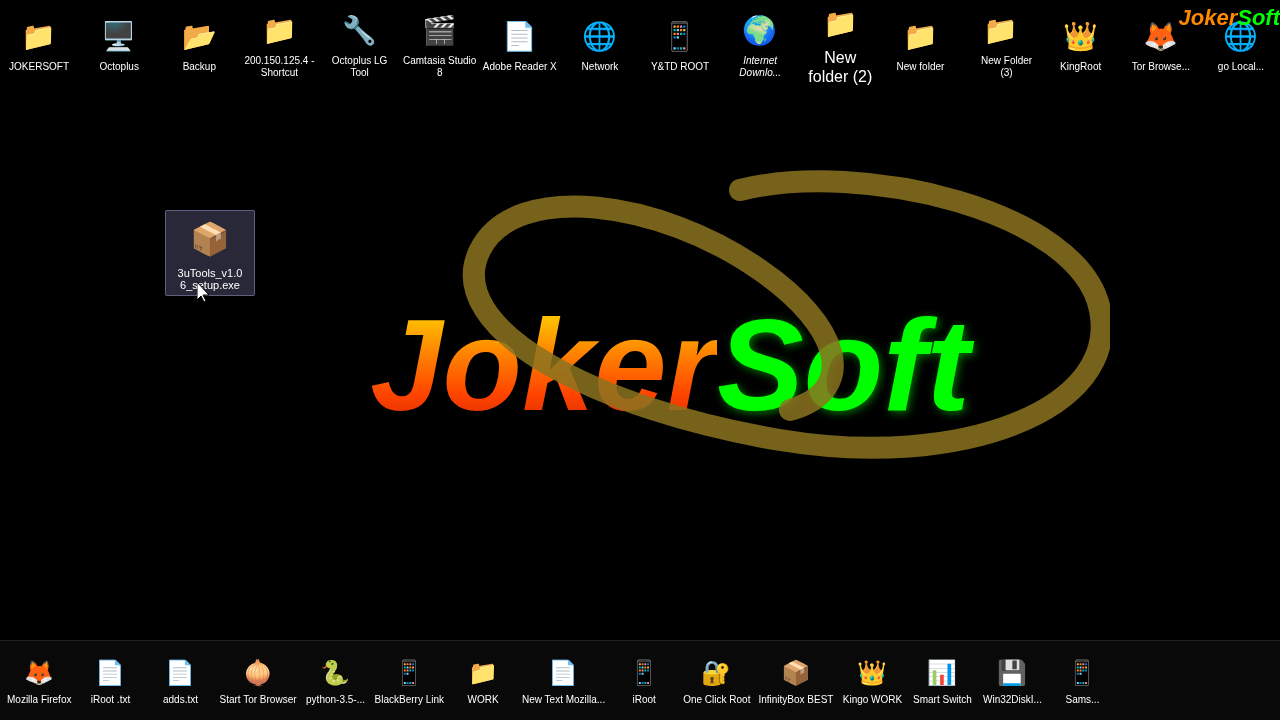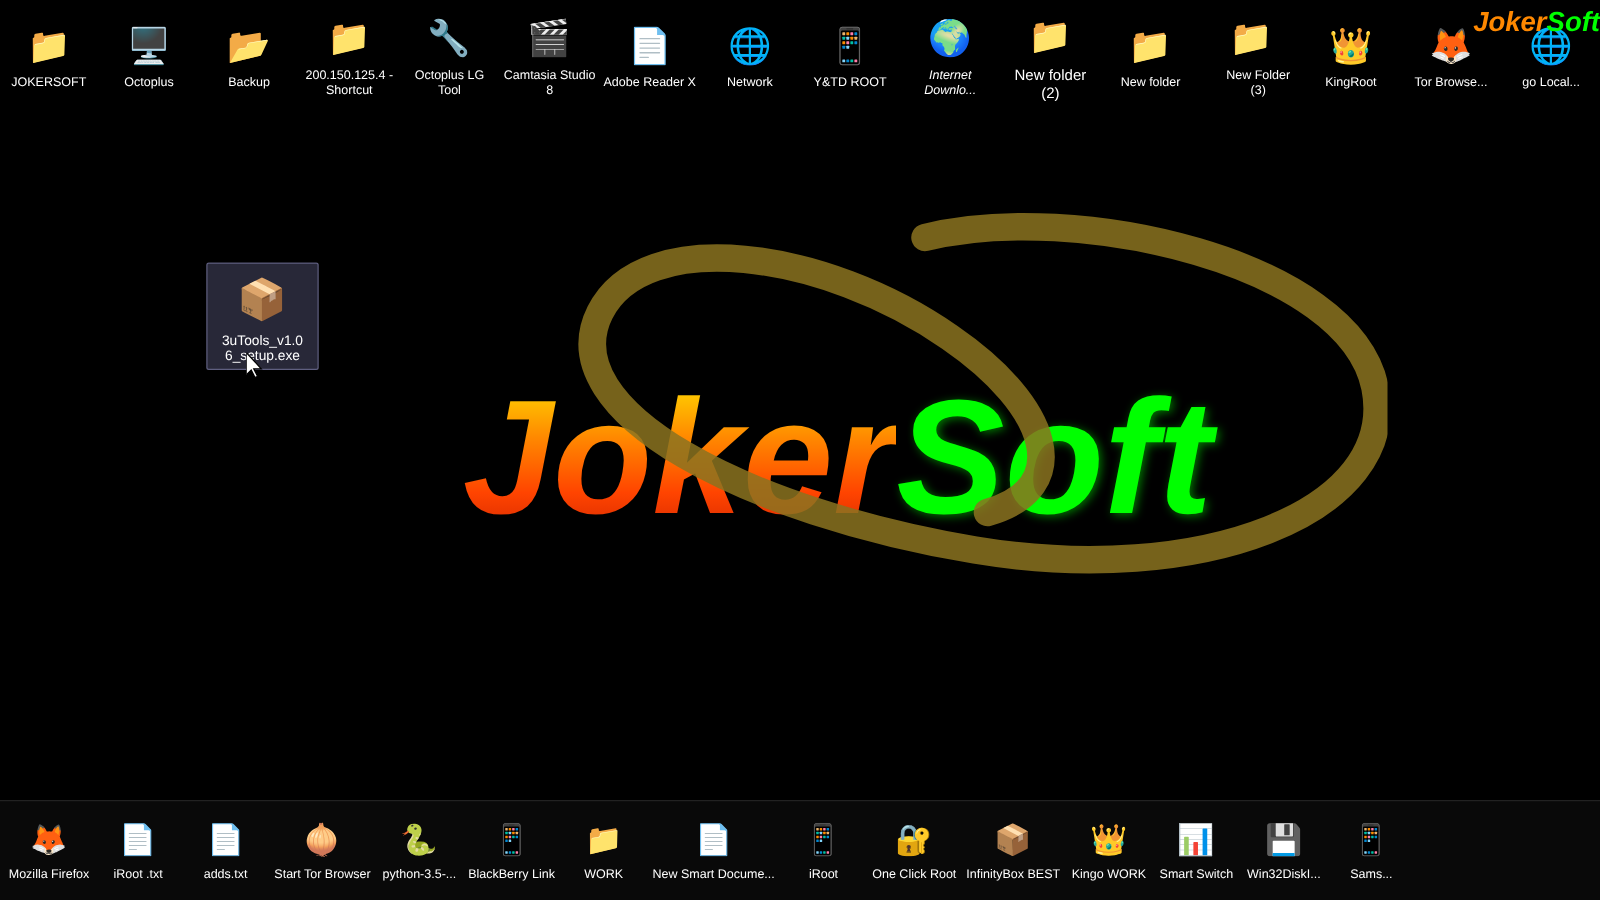--- a/index.html
+++ b/index.html
@@ -227,21 +227,21 @@
       <div class="desktop-icon">
     <div class="icon-img ico-orange">📱</div>
     <span style="font-size:10px;">Y&amp;TD ROOT</span>
   </div>
       <div class="desktop-icon">
     <div class="icon-img ico-blue">🌍</div>
     <span style="font-size:10px;font-style:italic;">Internet Downlo...</span>
   </div>
       <div class="desktop-icon">
     <div class="icon-img ico-yellow">📁</div>
-    <span style="font-size:12px;">New folder (2)</span>
+    <span style="font-size:16px;">New folder (2)</span>
   </div>
       <div class="desktop-icon">
     <div class="icon-img ico-yellow">📁</div>
     <span style="font-size:10px;">New folder</span>
   </div>
       <div class="desktop-icon">
     <div class="icon-img ico-yellow">📁</div>
     <span style="font-size:10px;margin-left:12px;">New Folder (3)</span>
   </div>
       <div class="desktop-icon">
@@ -306,21 +306,21 @@
       <div class="taskbar-icon">
     <div class="icon-img ico-teal">📱</div>
     <span>BlackBerry Link</span>
   </div>
       <div class="taskbar-icon">
     <div class="icon-img ico-yellow">📁</div>
     <span>WORK</span>
   </div>
       <div class="taskbar-icon">
     <div class="icon-img ico-white">📄</div>
-    <span>New Smart Docume...</span>
+    <span>New Text Mozilla...</span>
   </div>
       <div class="taskbar-icon">
     <div class="icon-img ico-blue">📱</div>
     <span>iRoot</span>
   </div>
       <div class="taskbar-icon">
     <div class="icon-img ico-orange">🔐</div>
     <span>One Click Root</span>
   </div>
       <div class="taskbar-icon">

